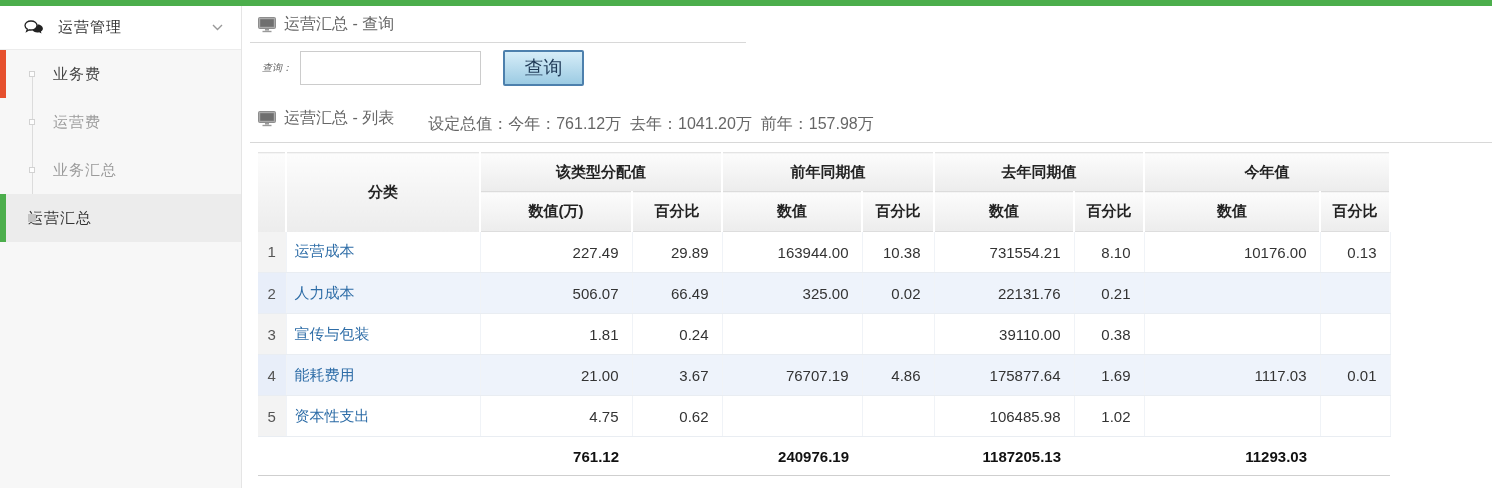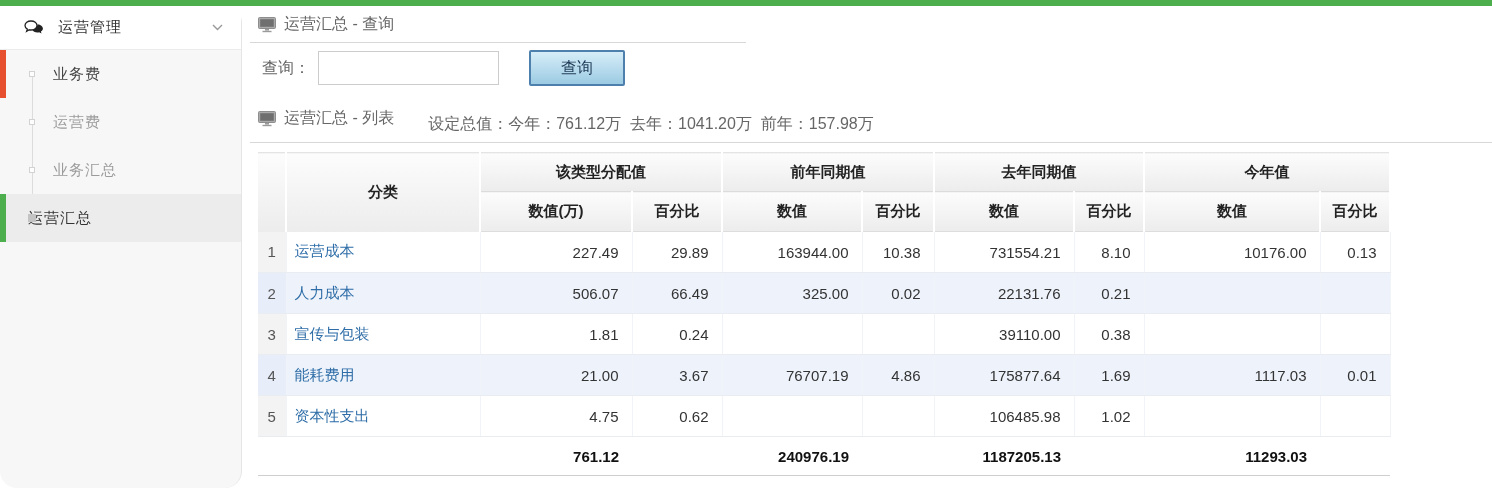--- a/index.html
+++ b/index.html
@@ -11,21 +11,21 @@
   *{box-sizing:border-box;}
   html,body{margin:0;padding:0;}
   body{
     width:1492px;height:488px;overflow:hidden;background:#fff;
     font-family:"Liberation Sans","DejaVu Sans",sans-serif;color:#333;
   }
   .topbar{height:6px;width:100%;background:var(--accent-green);}
   .layout{display:flex;height:482px;}
 
   
-  .sidebar{width:242px;flex:0 0 242px;background:#f7f7f7;border-right:1px solid #e5e5e5;border-radius:17px;}
+  .sidebar{width:242px;flex:0 0 242px;background:#f7f7f7;border-right:1px solid #e5e5e5;}
   .menu-header{
     height:44px;background:#fff;display:flex;align-items:center;
     padding:0 18px 0 24px;font-size:15px;color:#333;cursor:pointer;
     border-bottom:1px solid #ececec;
   }
   .menu-header .mh-label{margin-left:14px;letter-spacing:1px;}
   .menu-header .chev{margin-left:auto;display:flex;align-items:center;}
   .menu-body{position:relative;}
   .menu-body .connector{
     position:absolute;left:32px;top:24px;width:1px;height:144px;background:#dcdcdc;
@@ -50,30 +50,30 @@
   .sec-title{
     display:flex;align-items:center;color:#666;font-size:16px;
     padding:8px 0 7px 8px;margin-left:8px;
   }
   .sec-title .mon{display:flex;align-items:center;margin-right:8px;}
   .sec-title.t1{width:496px;border-bottom:1px solid #d8d8d8;}
   .sec-title.t2{width:calc(100% - 8px);border-bottom:1px solid #d8d8d8;}
   .sec-title .summary{margin-left:34px;color:#666;white-space:pre;margin-top:12px;}
 
   .query-row{display:flex;align-items:center;margin:7px 0 8px 20px;}
-  .query-row .q-label{font-size:16px;color:#666;}
+  .query-row .q-label{font-size:10px;color:#666;font-style:italic;}
   .query-row input{
     width:181px;height:34px;margin-left:8px;border:1px solid #ccc;background:#fff;
     font-size:15px;padding:0 6px;outline:none;
   }
   .query-row button{
-    width:96px;height:36px;margin-left:30px;cursor:pointer;
+    width:81px;height:36px;margin-left:22px;cursor:pointer;
     border:2px solid #4d80ad;border-radius:2px;
     background:linear-gradient(#d6edf8,#9ccbe3);
-    font-size:16px;color:#1f3a57;font-family:inherit;
+    font-size:19px;color:#1f3a57;font-family:inherit;
   }
 
   
   table{
     border-collapse:collapse;table-layout:fixed;width:1132px;
     margin:9px 0 0 16px;font-size:15px;
   }
   thead th{
     background:linear-gradient(#fcfcfc,#ececec);
     font-weight:bold;color:#222;border-right:2px solid #fff;

